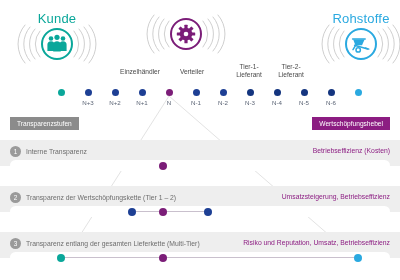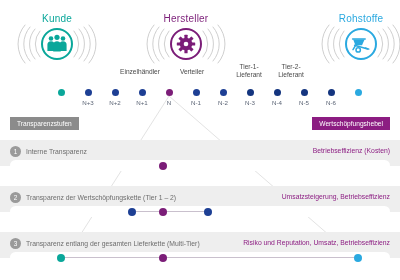--- a/index.html
+++ b/index.html
@@ -22,21 +22,21 @@
     background: #ffffff;
   }
 
   
   .icon-node {
     position: absolute;
     width: 86px;
     text-align: center;
   }
   .icon-node .node-label {
-    font-size: 10px;
+    font-size: 13px;
     letter-spacing: 0.2px;
     line-height: 9px;
     margin-bottom: 1px;
     white-space: nowrap;
   }
   .wave-wrap {
     position: relative;
     height: 40px;
     width: 86px;
   }
@@ -182,21 +182,20 @@
           <circle cx="49" cy="14.5" r="2.3"></circle>
           <path d="M33.4 27 v-6.2 a3.6 3.6 0 0 1 7.2 0 V27 z"></path>
           <path d="M39.2 27.6 v-7.3 a3.9 3.9 0 0 1 7.6 0 v7.3 z"></path>
           <path d="M45.4 27 v-6.2 a3.6 3.6 0 0 1 7.2 0 V27 z"></path>
         </g>
       </svg>
     </div>
   </div>
 
   <div class="icon-node" style="left:143px; top:14px;">
-    <div class="node-label" style="color:#7b1d78;">Hersteller</div>
     <div class="wave-wrap">
       <svg width="86" height="40" viewBox="0 0 86 40">
         <g fill="none" stroke="#c9c9c9" stroke-width="0.9" stroke-linecap="round">
           <path d="M26 7 A20 20 0 0 0 26 33"></path>
           <path d="M21 5 A23 23 0 0 0 21 35"></path>
           <path d="M16 3 A26 26 0 0 0 16 37"></path>
           <path d="M11 1 A29 29 0 0 0 11 39"></path>
           <path d="M60 7 A20 20 0 0 1 60 33"></path>
           <path d="M65 5 A23 23 0 0 1 65 35"></path>
           <path d="M70 3 A26 26 0 0 1 70 37"></path>

